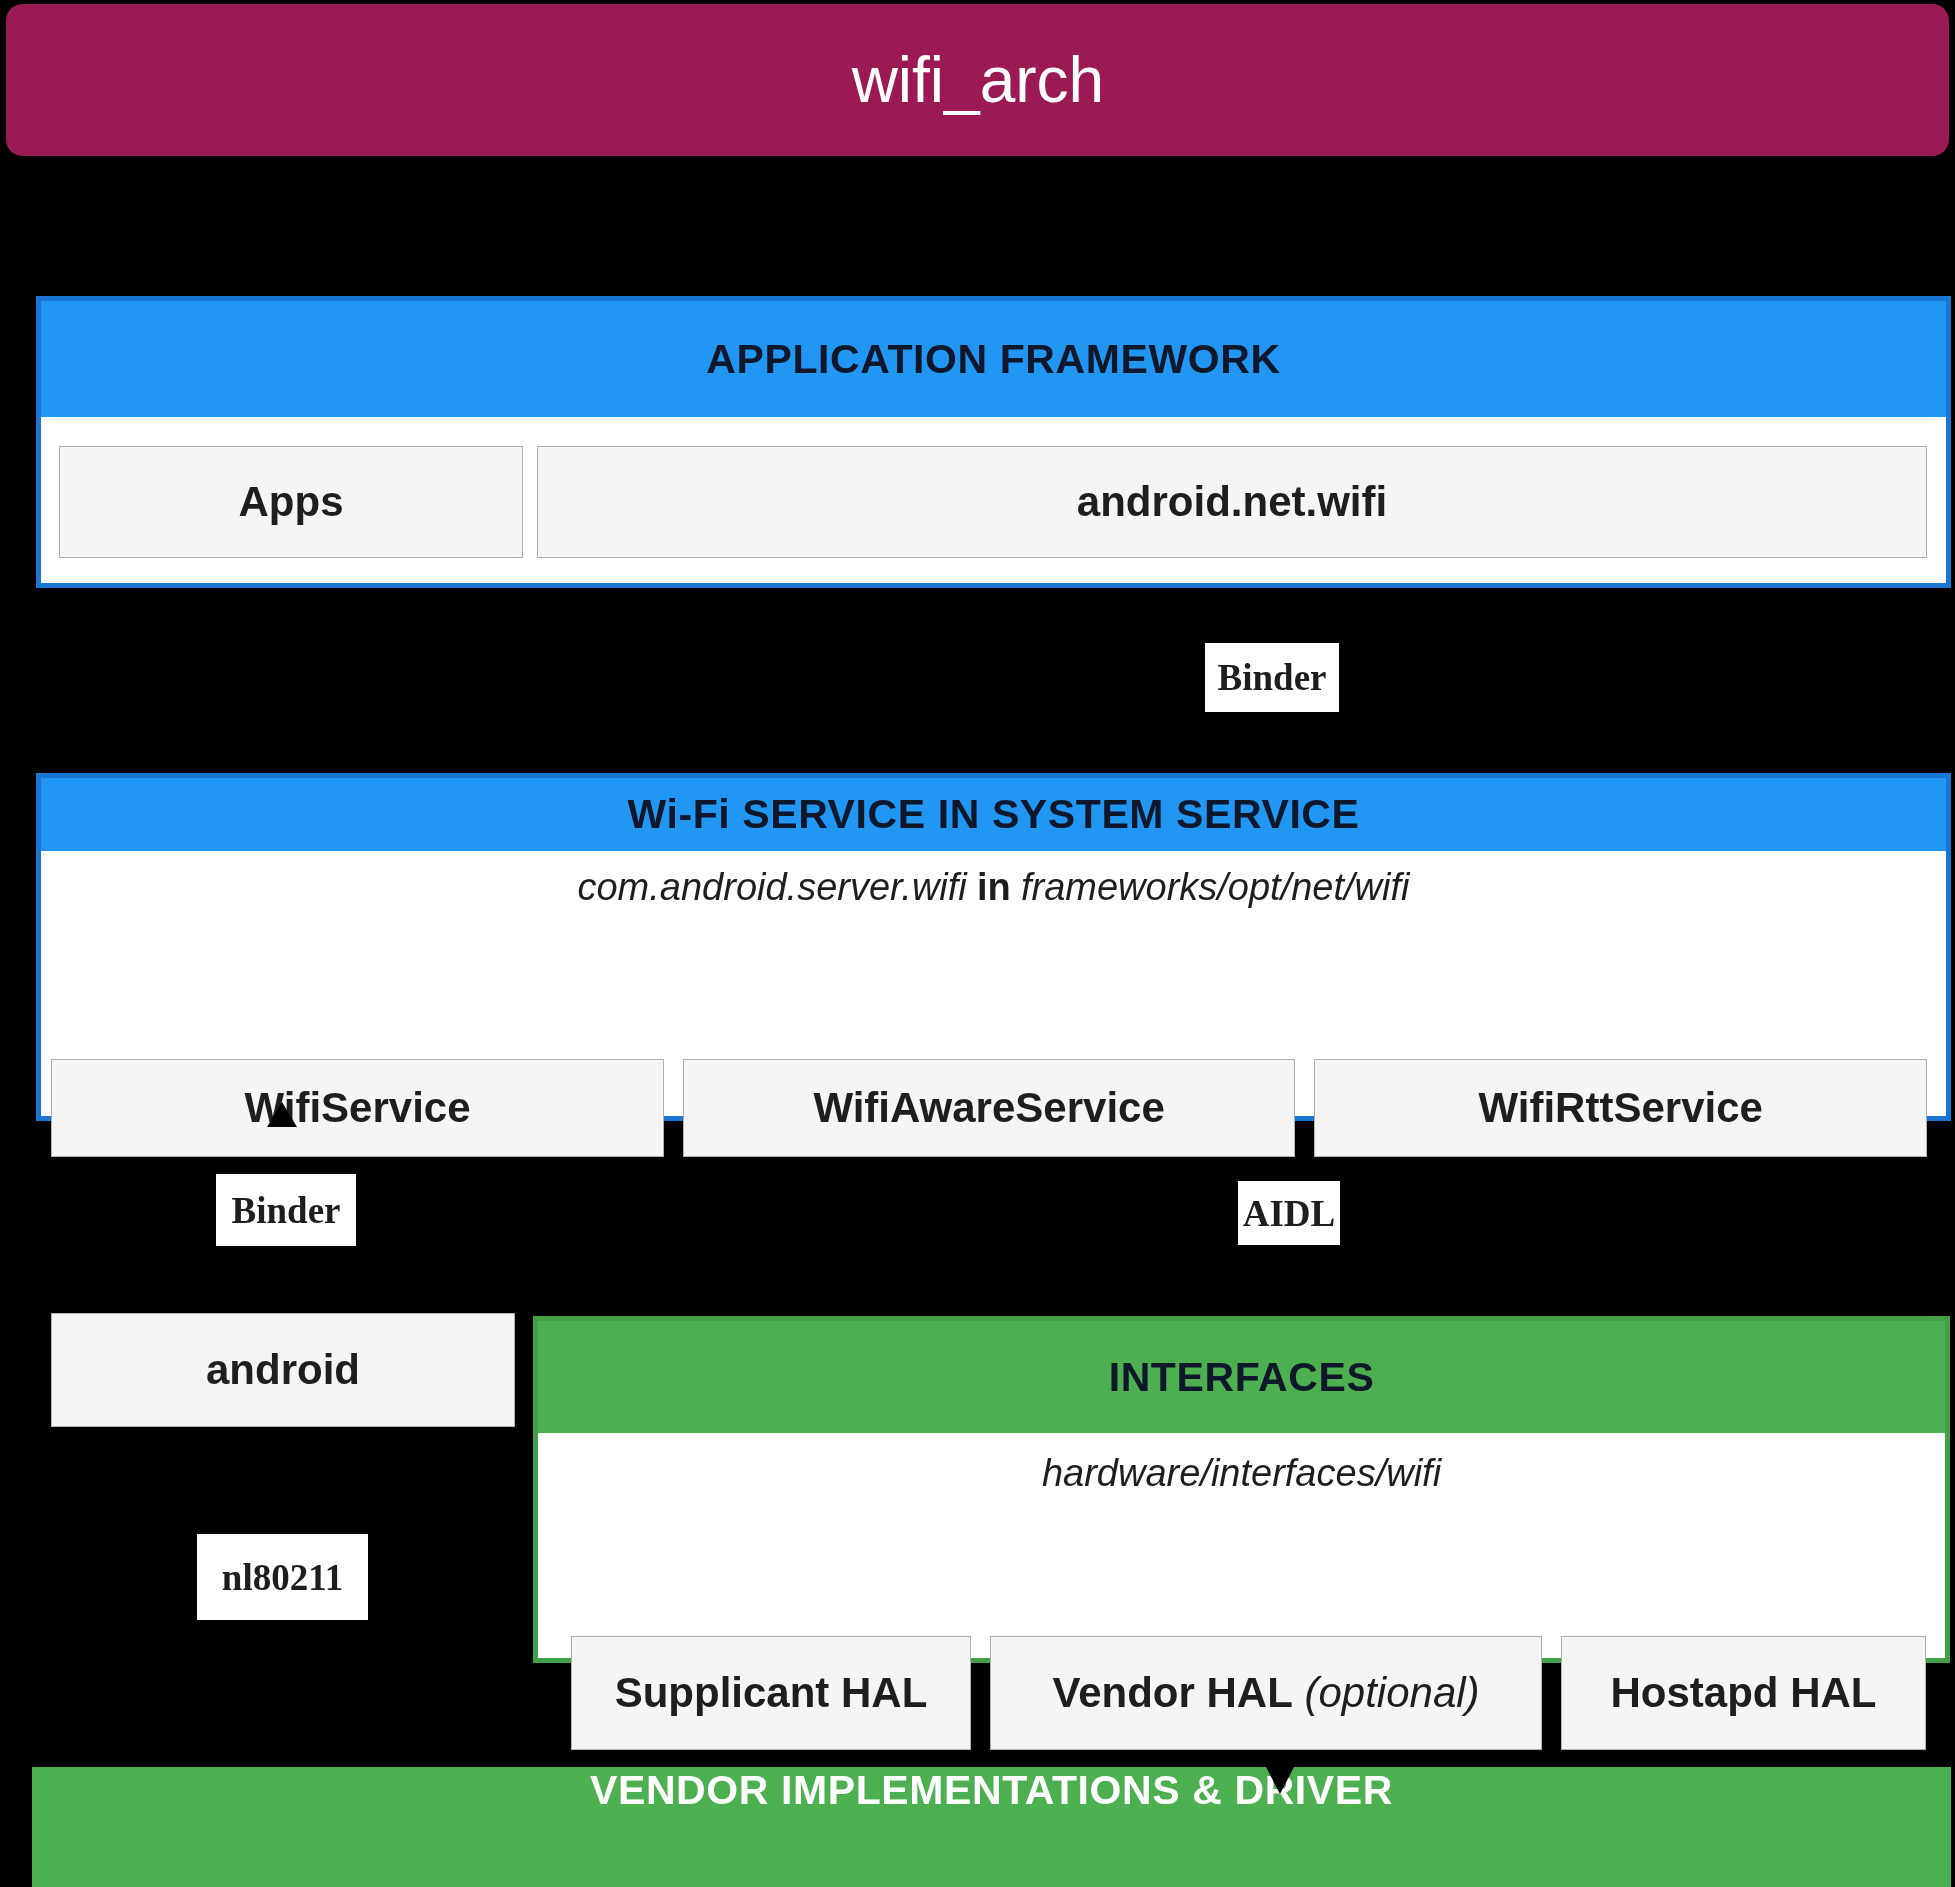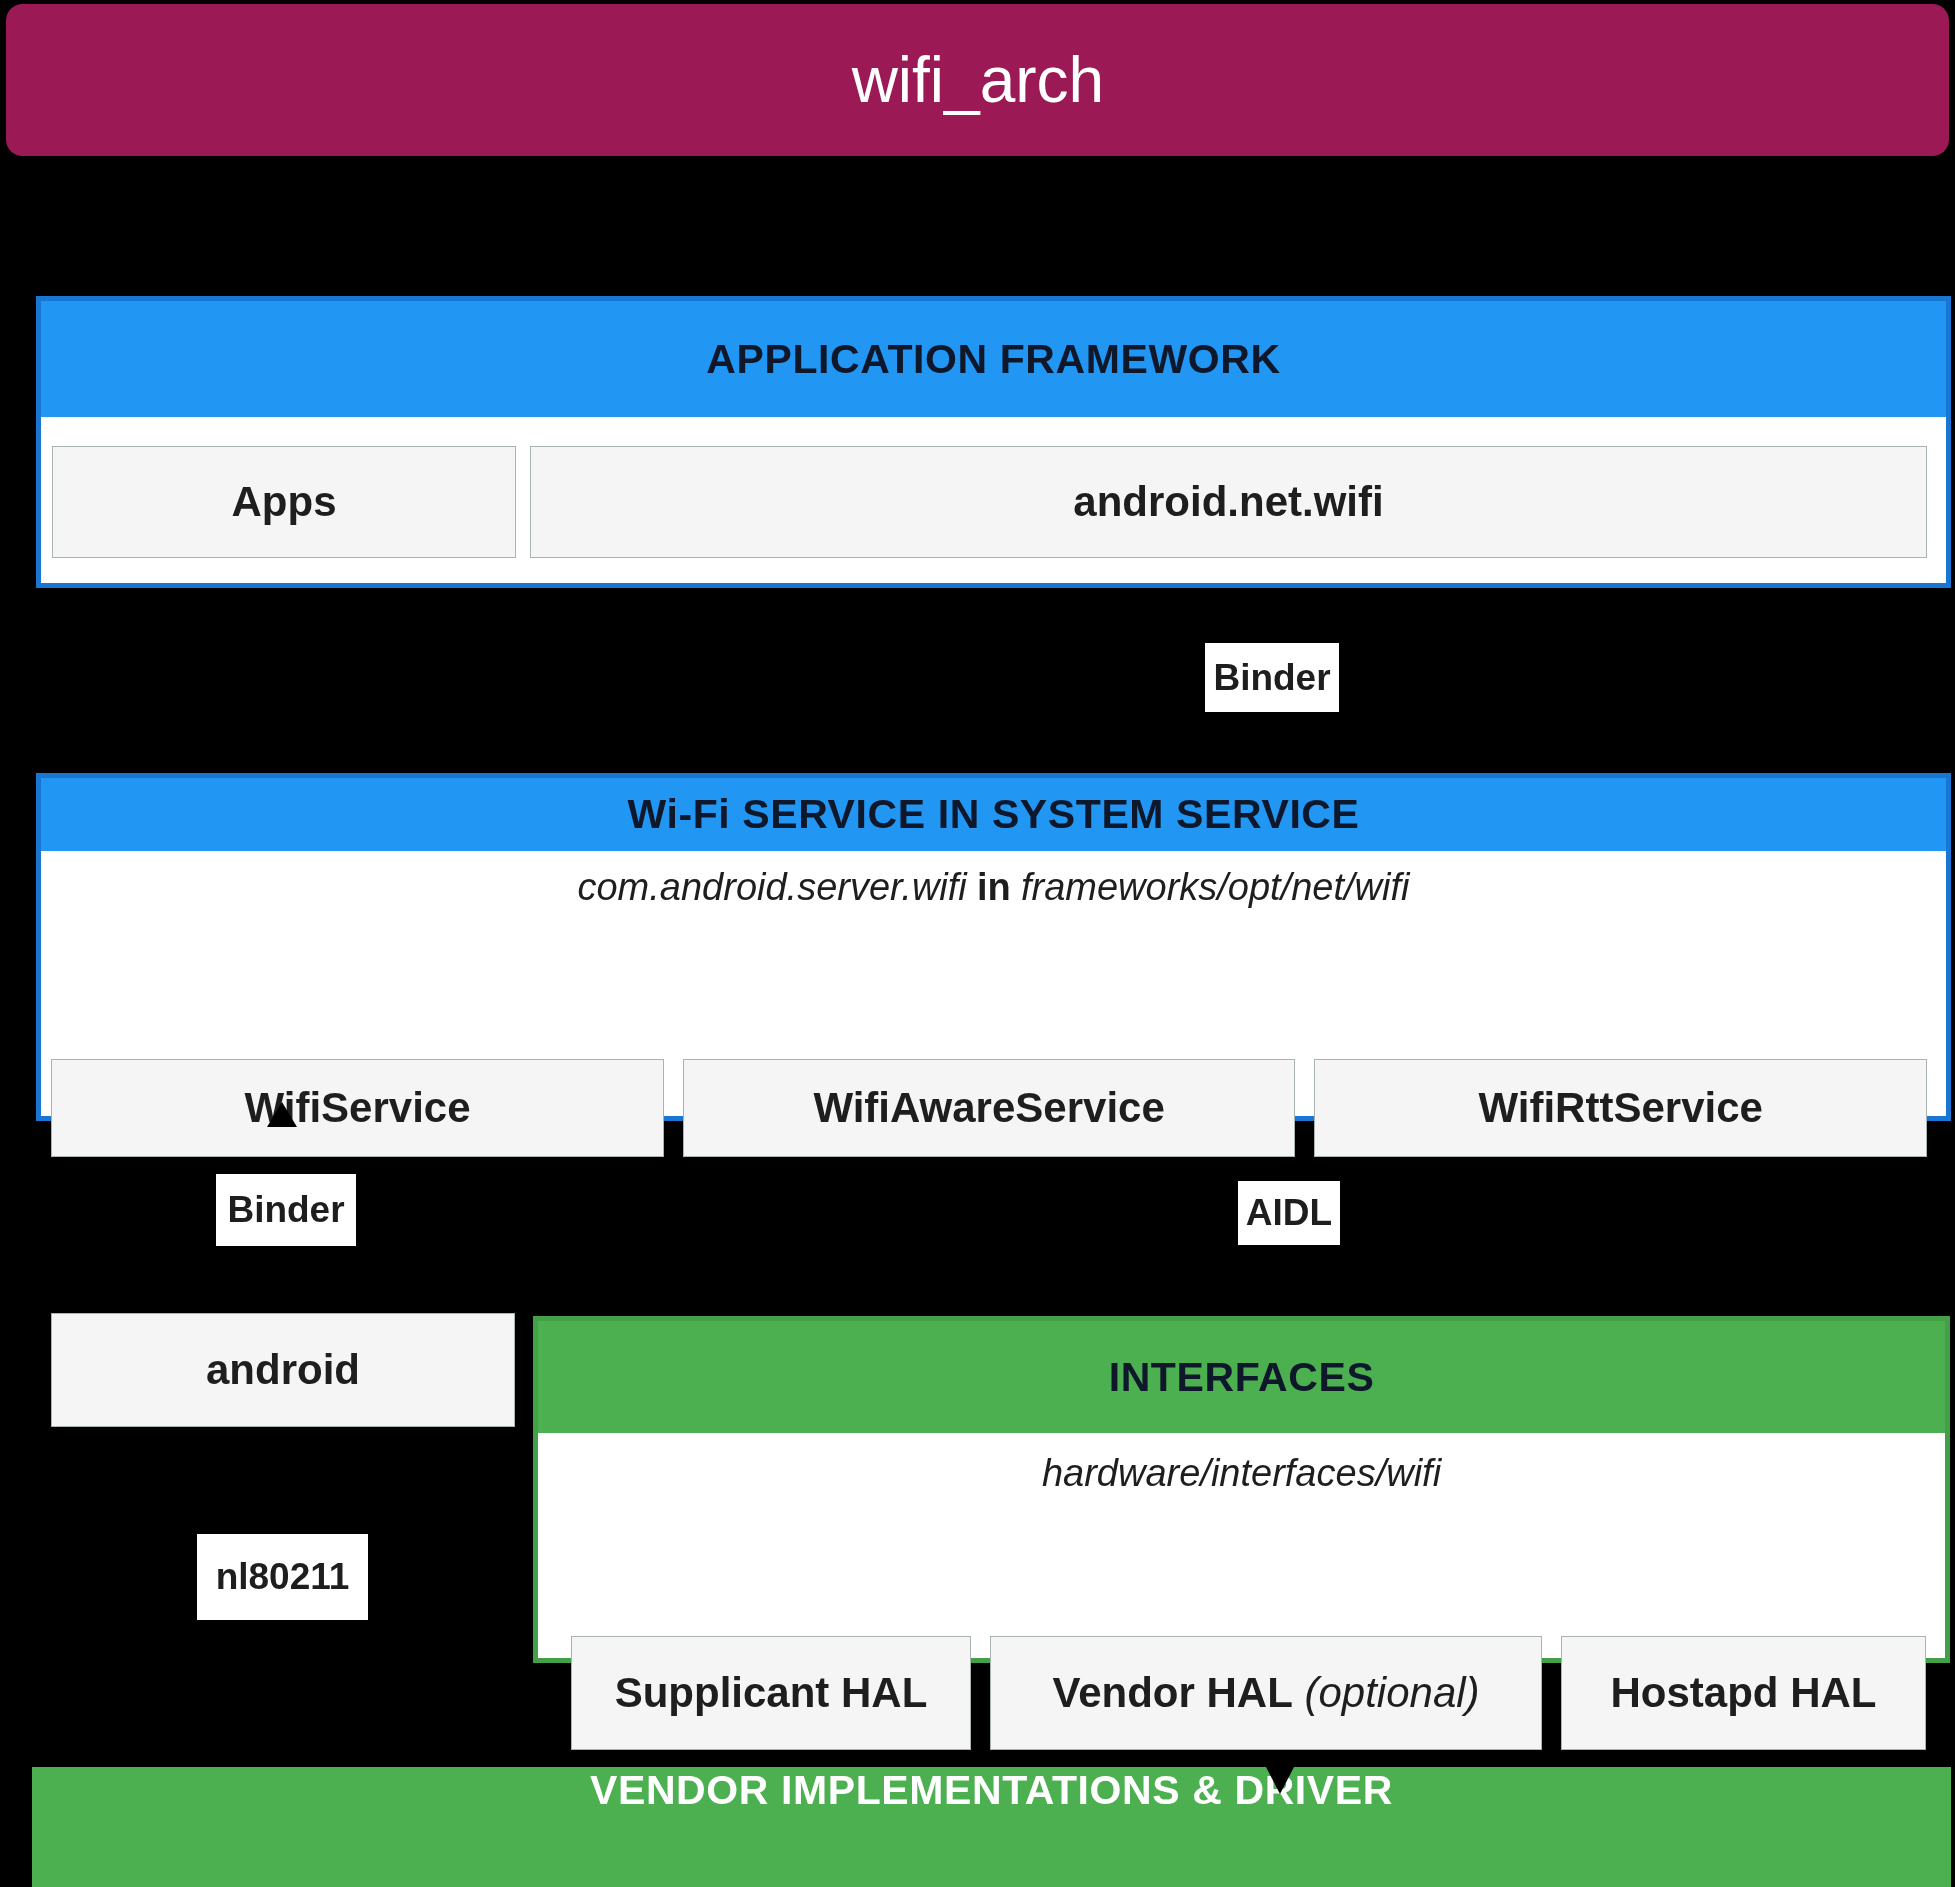--- a/index.html
+++ b/index.html
@@ -48,21 +48,21 @@
     color:var(--label_text);
     font-weight:bold;font-size:42px;
     display:flex;align-items:center;justify-content:center;
     white-space:nowrap;
   }
   .box .opt{font-weight:normal;font-style:italic;white-space:pre;}
 
   
   #app-section{left:36px;top:296px;width:1915px;height:292px;}
   #app-section .sec-header{height:116px;}
-  #app-section .sec-body{height:161px;padding:29px 19px 0 11px;display:flex;gap:14px;}
+  #app-section .sec-body{height:161px;padding:29px 19px 0 18px;display:flex;gap:14px;}
   #app-section .box{height:112px;}
   #box-apps{flex:0 0 464px;}
   #box-android-net-wifi{flex:1;}
 
   
   #wifi-section{left:36px;top:773px;width:1915px;height:348px;}
   #wifi-section .sec-header{height:73px;}
   #wifi-section .sec-body{height:265px;}
   .subtitle{
     text-align:center;color:var(--label_text);
@@ -81,21 +81,21 @@
   #hal-row{position:absolute;left:33px;right:19px;top:203px;height:114px;display:flex;gap:19px;}
   #box-vendor-hal{flex:0 0 552px;}
   #box-supplicant-hal{flex:0 0 400px;}
   #box-hostapd-hal{flex:1;}
 
   
   #wificond-box{left:51px;top:1313px;width:464px;height:114px;}
   .conn-label{
     background:#fff;color:var(--label_text);
     font-weight:bold;font-size:37px;
-    display:flex;align-items:center;justify-content:center;
+    display:flex;align-items:center;justify-content:center;font-family:Liberation Serif, serif;
   }
   #label-binder-top{left:1205px;top:643px;width:134px;height:69px;}
   #label-binder-left{left:216px;top:1174px;width:140px;height:72px;}
   #label-aidl{left:1238px;top:1181px;width:102px;height:64px;}
   #label-nl80211{left:197px;top:1534px;width:171px;height:86px;}
 
   
   .arrow-up{
     left:267px;top:1102px;width:0;height:0;z-index:5;
     border-left:15.2px solid transparent;border-right:15.2px solid transparent;

